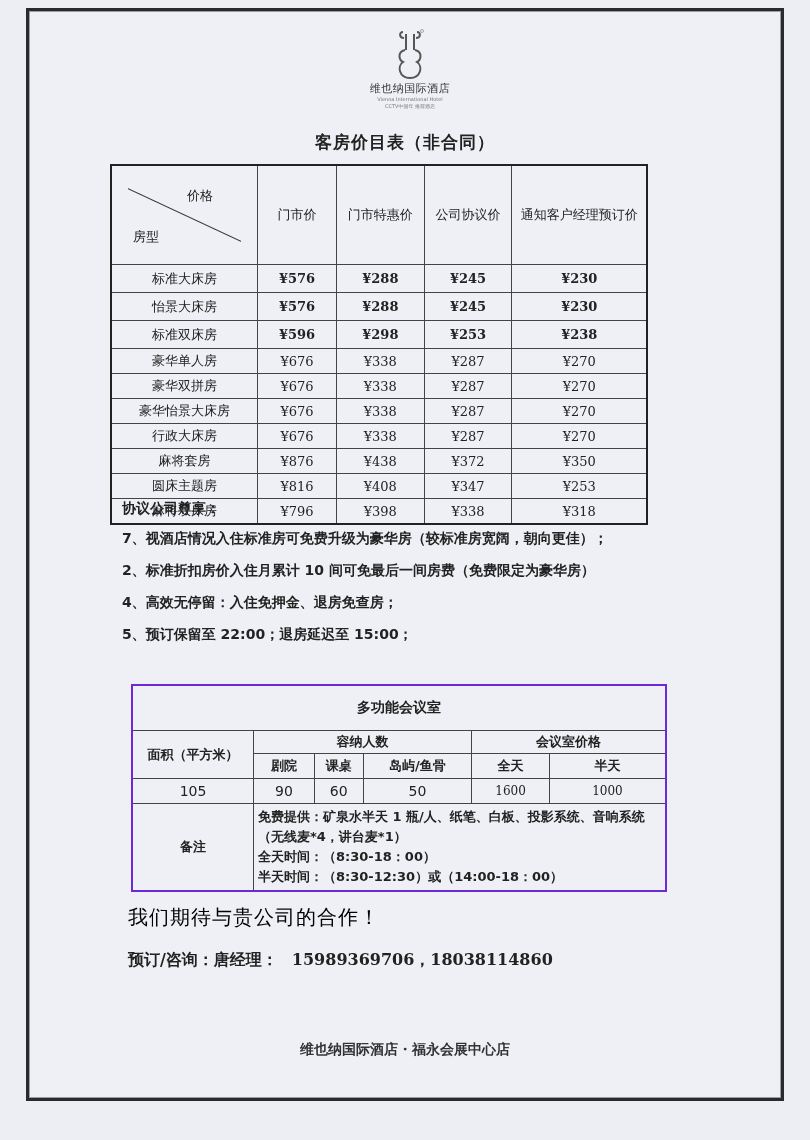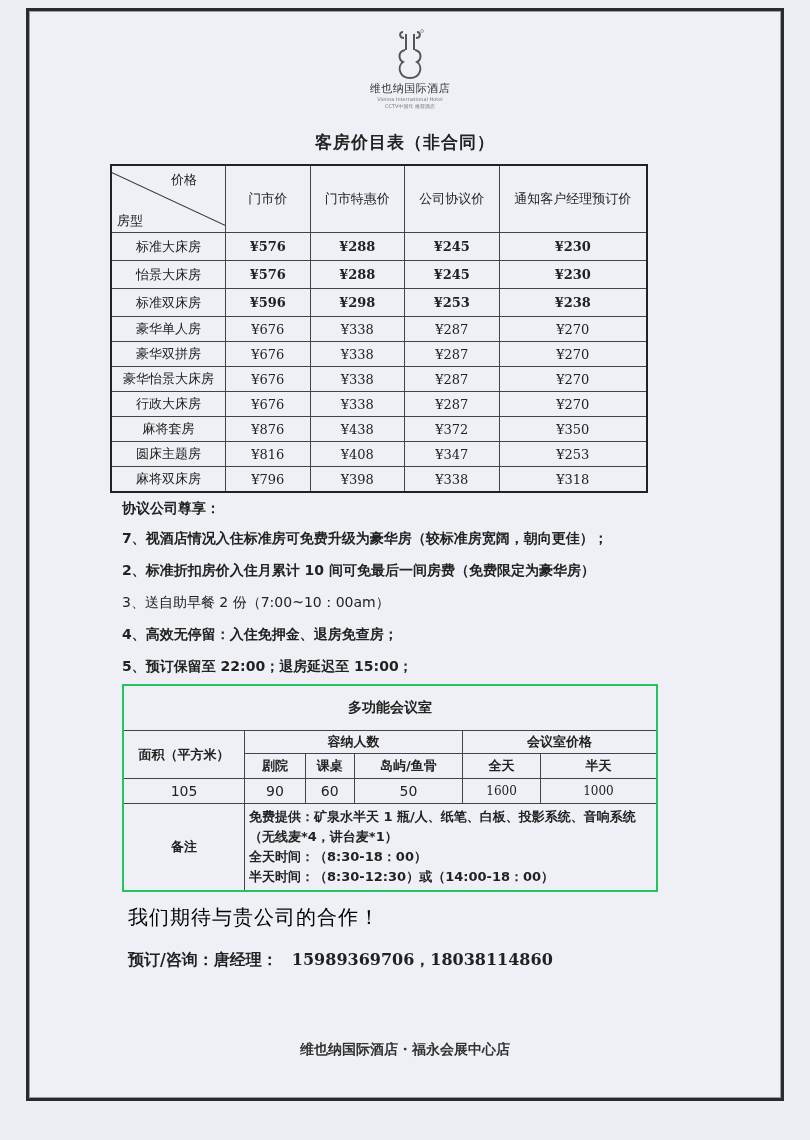--- a/index.html
+++ b/index.html
@@ -47,22 +47,22 @@
   }
   .diag .top { position: absolute; right: 28px; top: 5px; font-size: 13px; }
   .diag .bot { position: absolute; left: 5px; bottom: 2px; font-size: 13px; }
   .perks {
     position: absolute; left: 122px; top: 500px; font-size: 14px; color: #222;
   }
   .perks .head { font-weight: bold; margin-bottom: 10px; }
   .perks .item { height: 32px; line-height: 20px; font-weight: bold; }
   .perks .item.light { font-weight: normal; }
   .meeting {
-    position: absolute; left: 122px; top: 684px; width: 536px;
-    border: 2px solid #22c55e;
+    position: absolute; left: 131px; top: 684px; width: 536px;
+    border: 2px solid #6d28d9;
   }
   .meeting td { border: 1px solid #444; text-align: center; font-size: 13px; padding: 0; color: #222; }
   .meeting .mt-title { height: 44px; font-size: 14px; font-weight: bold; }
   .meeting .h1 td { height: 22px; font-weight: bold; }
   .meeting .h2 td { height: 24px; font-weight: bold; }
   .meeting .data td { height: 24px; font-size: 14px; }
   .meeting .data td.serif { font-family: "DejaVu Serif", serif; font-size: 12px; }
   .meeting .remark-label { font-weight: bold; }
   .meeting .remark { text-align: left; padding: 3px 4px; font-size: 13px; line-height: 20px; font-weight: bold; }
   .slogan {
@@ -101,21 +101,21 @@
 <table class="rooms">
   <colgroup>
     <col style="width:114px">
       <col style="width:85px">
       <col style="width:95px">
       <col style="width:95px">
       <col style="width:149px">
   </colgroup>
   <thead>
     <tr>
-      <th style="padding:0">
+      <th style="padding:16px">
         <div class="diag">
           <span class="top">价格</span>
           <span class="bot">房型</span>
         </div>
       </th>
       <th>门市价</th>
       <th>门市特惠价</th>
       <th>公司协议价</th>
       <th>通知客户经理预订价</th>
     </tr>
@@ -191,21 +191,20 @@
       <td>¥338</td>
       <td>¥318</td>
     </tr>
   </tbody>
 </table>
 
 <div class="perks">
   <div class="head">协议公司尊享：</div>
   <div class="item">7、视酒店情况入住标准房可免费升级为豪华房（较标准房宽阔，朝向更佳）；</div>
   <div class="item">2、标准折扣房价入住月累计 10 间可免最后一间房费（免费限定为豪华房）</div>
-  <div class="item light">3、送自助早餐 2 份（7:00~10：00am）</div>
   <div class="item">4、高效无停留：入住免押金、退房免查房；</div>
   <div class="item">5、预订保留至 22:00；退房延迟至 15:00；</div>
 </div>
 
 <table class="meeting">
   <colgroup>
     <col style="width:122px">
       <col style="width:61px">
       <col style="width:49px">
       <col style="width:109px">

